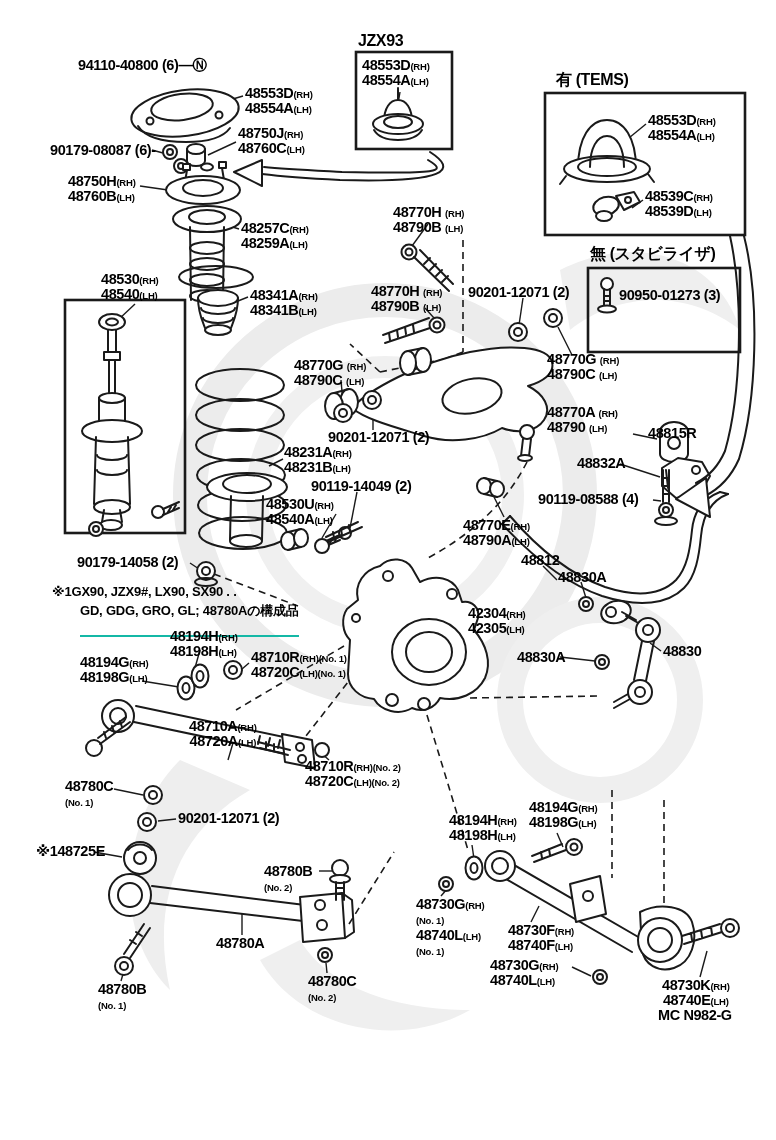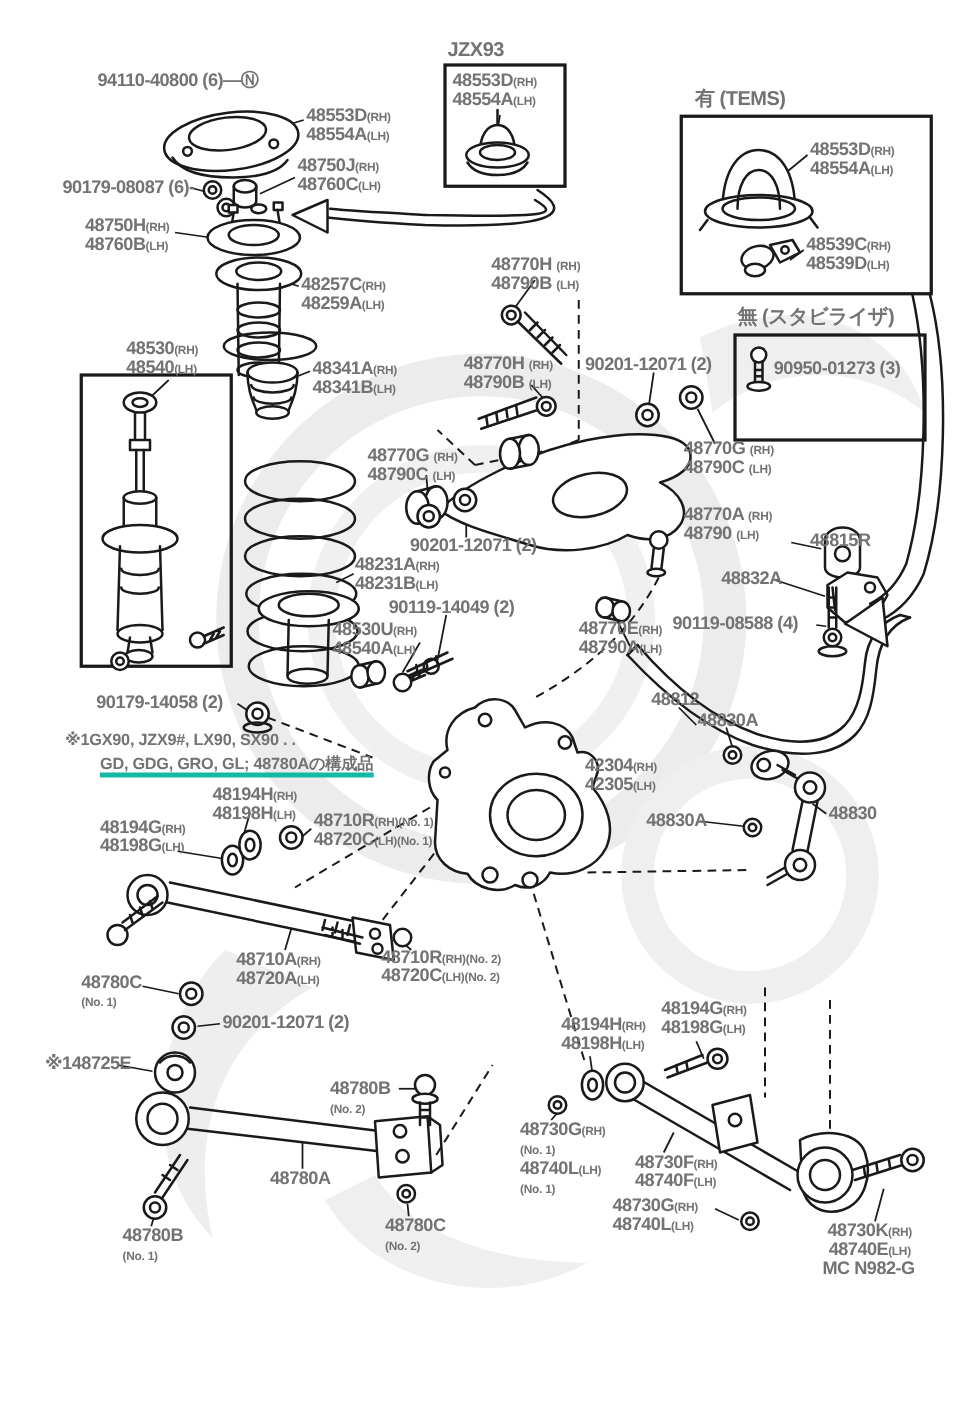--- a/index.html
+++ b/index.html
@@ -5,26 +5,26 @@
   html,body{margin:0;padding:0;background:#fff}
   .stage{position:relative;width:776px;height:1140px;background:#fff;overflow:hidden;
          font-family:"Liberation Sans","DejaVu Sans",sans-serif}
   svg.art{position:absolute;left:0;top:0}
   .p{fill:none;stroke:#1a1a1a;stroke-width:2;stroke-linecap:round;stroke-linejoin:round}
   .pw{fill:#ffffff;stroke:#1a1a1a;stroke-width:2;stroke-linejoin:round}
   .ld{stroke:#1a1a1a;stroke-width:1.4}
   .dsh{fill:none;stroke:#1a1a1a;stroke-width:1.6;stroke-dasharray:7 5}
   .bx{fill:none;stroke:#1a1a1a;stroke-width:2.6}
   #labels{position:absolute;left:0;top:0;width:776px;height:1140px}
-  .lbl{position:absolute;white-space:nowrap;color:#737373;font-weight:bold;
+  .lbl{position:absolute;white-space:nowrap;color:#000000;font-weight:bold;
        font-size:14.5px;line-height:1.06;letter-spacing:-0.4px}
   .lbl .sm{font-size:9.5px;letter-spacing:-0.2px}
   .lbl.ttl{font-size:16px}
   .lbl.note{font-size:13px;letter-spacing:-0.2px}
-  .lbl .ln.u{border-bottom:4px solid #14b8a6;padding-bottom:0}
+  .lbl .ln.u{border-bottom:2px solid #14b8a6;padding-bottom:17px}
 </style>
 </head>
 <body>
 
 <div class="stage">
 
 <svg class="art" width="776" height="1140" viewBox="0 0 776 1140">
   <defs>
     <g id="nutS">
           <circle r="7" class="pw"></circle>
@@ -503,21 +503,21 @@
       </div>
       <div class="lbl" style="left: 600px; top: 426px; margin-left: 48px;">
         <div class="ln"><span>48815R</span></div>
       </div>
       <div class="lbl" style="left: 577px; top: 456px;">
         <div class="ln"><span>48832A</span></div>
       </div>
       <div class="lbl" style="left: 538px; top: 492px;">
         <div class="ln"><span>90119-08588 (4)</span></div>
       </div>
-      <div class="lbl" style="left: 463px; top: 496px;">
+      <div class="lbl" style="left: 463px; top: 518px;">
         <div class="ln"><span>48770E</span><span class="sm">(RH)</span></div>
         <div class="ln"><span>48790A</span><span class="sm">(LH)</span></div>
       </div>
       <div class="lbl" style="left: 521px; top: 553px;">
         <div class="ln"><span>48812</span></div>
       </div>
       <div class="lbl" style="left: 558px; top: 570px;">
         <div class="ln"><span>48830A</span></div>
       </div>
       <div class="lbl" style="left: 77px; top: 555px;">
@@ -544,21 +544,21 @@
       <div class="lbl" style="left: 251px; top: 650px;">
         <div class="ln"><span>48710R</span><span class="sm">(RH)(No. 1)</span></div>
         <div class="ln"><span>48720C</span><span class="sm">(LH)(No. 1)</span></div>
       </div>
       <div class="lbl" style="left: 517px; top: 650px;">
         <div class="ln"><span>48830A</span></div>
       </div>
       <div class="lbl" style="left: 663px; top: 644px;">
         <div class="ln"><span>48830</span></div>
       </div>
-      <div class="lbl" style="left: 189px; top: 761px;">
+      <div class="lbl" style="left: 189px; top: 719px; text-align: center;">
         <div class="ln"><span>48710A</span><span class="sm">(RH)</span></div>
         <div class="ln"><span>48720A</span><span class="sm">(LH)</span></div>
       </div>
       <div class="lbl" style="left: 305px; top: 759px;">
         <div class="ln"><span>48710R</span><span class="sm">(RH)(No. 2)</span></div>
         <div class="ln"><span>48720C</span><span class="sm">(LH)(No. 2)</span></div>
       </div>
       <div class="lbl" style="left: 65px; top: 779px;">
         <div class="ln"><span>48780C</span></div>
         <div class="ln"><span class="sm">(No. 1)</span></div>

